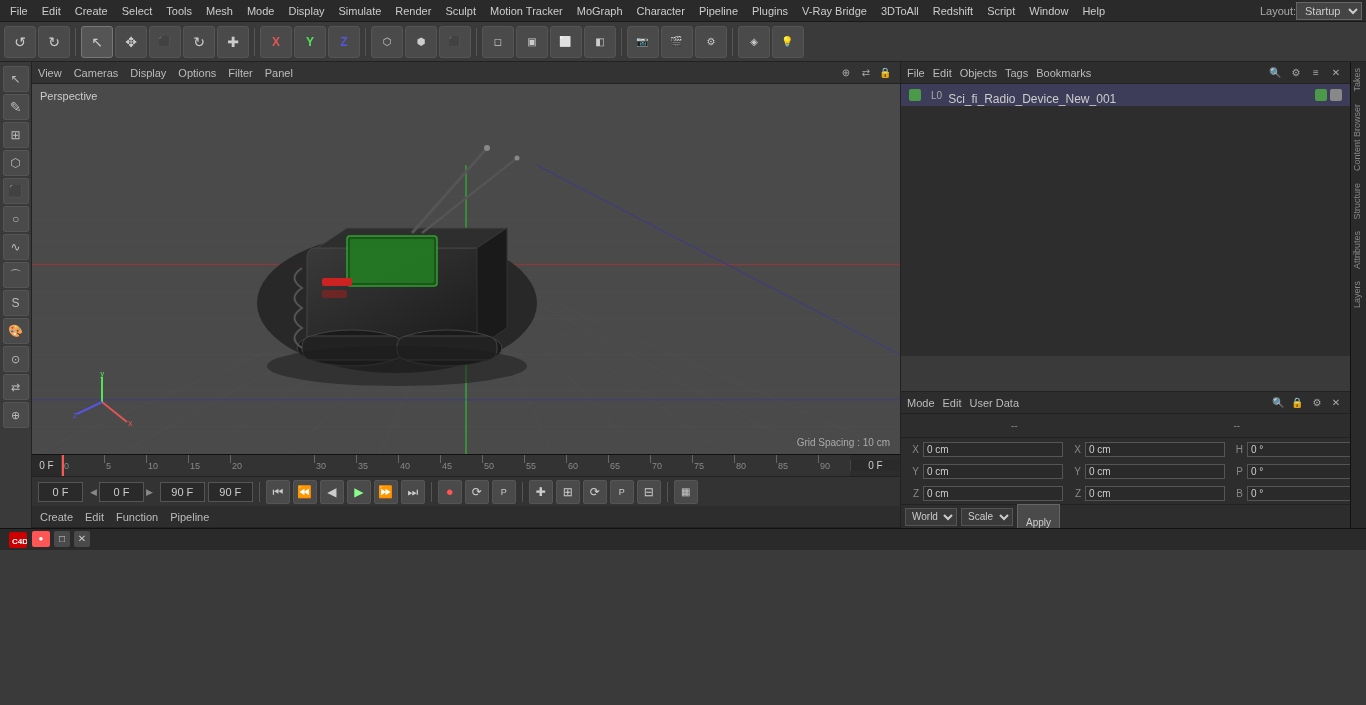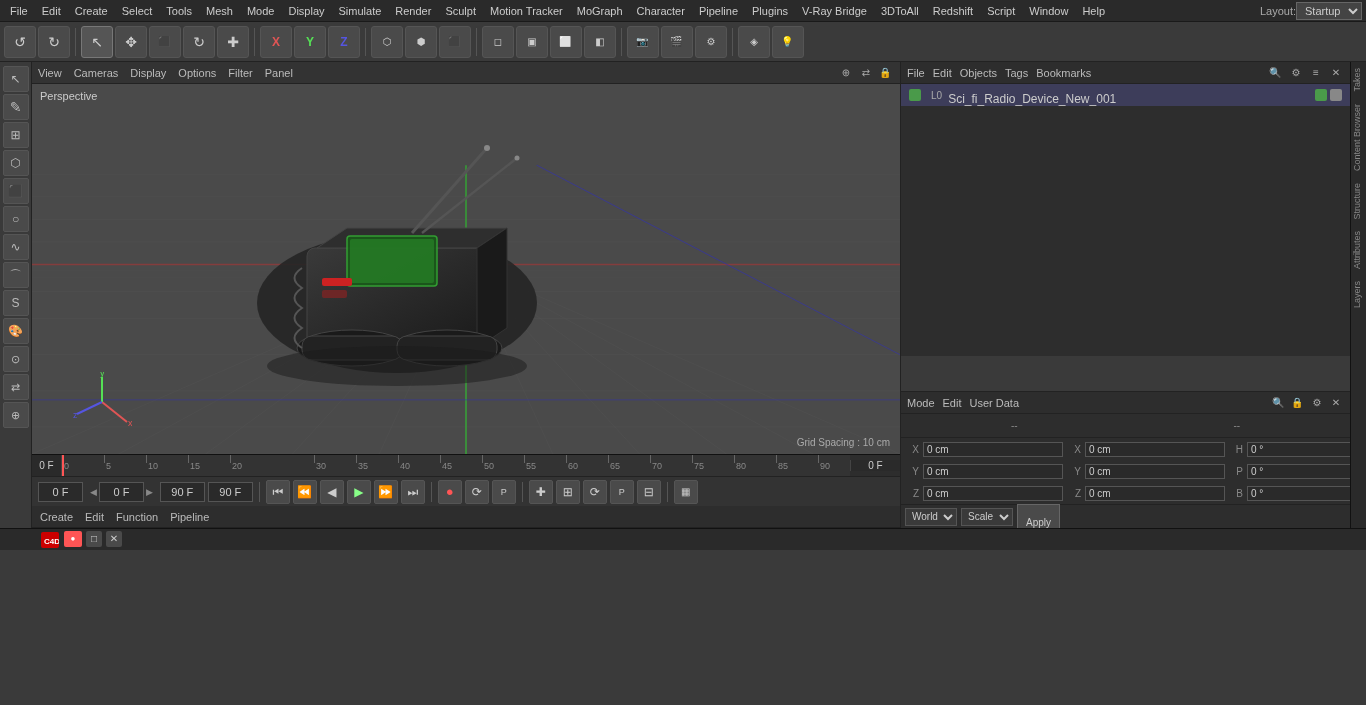--- a/index.html
+++ b/index.html
@@ -48,21 +48,21 @@
     .attr-mode { color: #bbb; font-size: 11px; cursor: pointer; }
     .attr-icons { display: flex; gap: 3px; margin-left: auto; }
     #bottom-header { display: flex; align-items: center; height: 22px; background: #2d2d2d; border-bottom: 1px solid #222; padding: 0 8px; gap: 12px; }
     .bottom-menu { color: #bbb; font-size: 11px; cursor: pointer; }
     #material-area { display: flex; align-items: center; flex: 1; padding: 4px 8px; gap: 8px; overflow-x: auto; }
     .material-item { display: flex; flex-direction: column; align-items: center; gap: 2px; cursor: pointer; }
 
     
     #statusbar { height: 22px; background: #2a2a2a; border-top: 1px solid #111; display: flex; align-items: center; padding: 0 8px; gap: 6px; }
     .status-text { color: #aaa; font-size: 10px; }
-    .status-icons { display: flex; gap: 4px; margin-left: 32px; }
+    .status-icons { display: flex; gap: 4px; }
     .status-icon { width: 16px; height: 16px; background: #4a4a4a; border-radius: 2px; display: flex; align-items: center; justify-content: center; font-size: 10px; cursor: pointer; }
 
     
     .grid-svg { position: absolute; top: 0; left: 0; width: 100%; height: 100%; }
 
     
     #combined-bottom { display: flex; flex-direction: column; }
 
     
     .axis-indicator { position: absolute; bottom: 20px; left: 40px; z-index: 10; }

